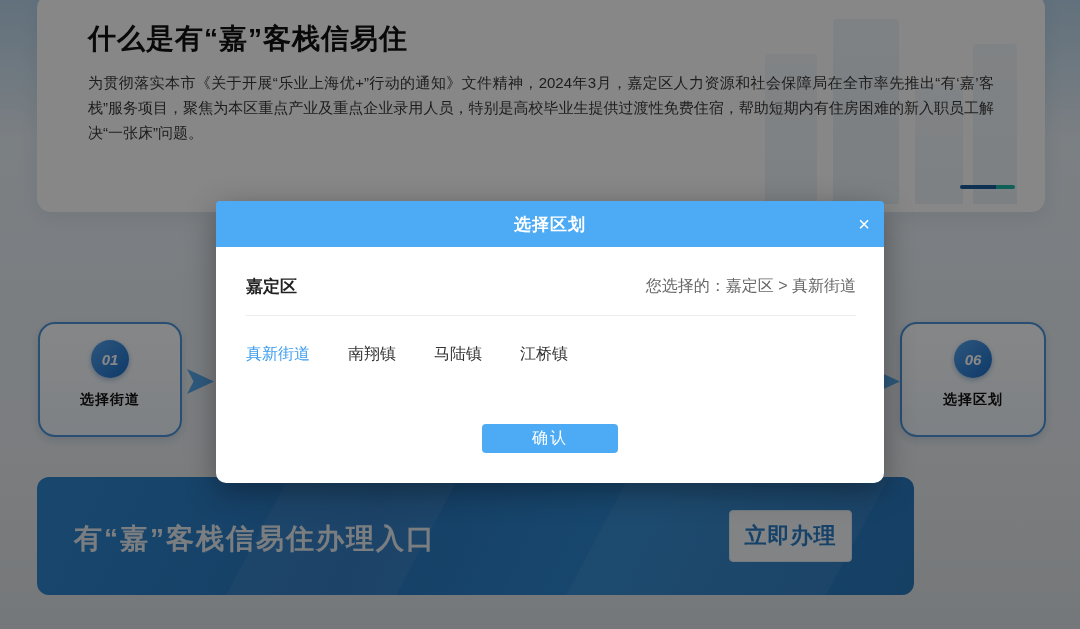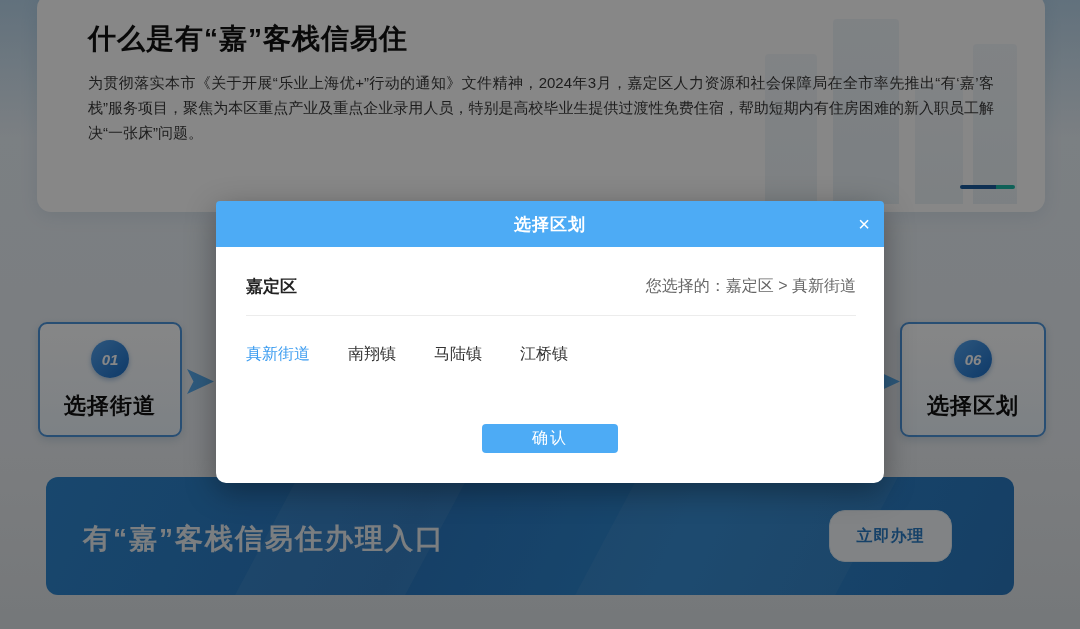--- a/index.html
+++ b/index.html
@@ -31,60 +31,60 @@
   .t2 { left: 78px;  width: 66px; height: 185px; background: linear-gradient(180deg,#e4eef7,#d8e6f1); }
   .t3 { left: 160px; width: 48px; height: 120px; }
   .t4 { left: 218px; width: 44px; height: 160px; background: linear-gradient(180deg,#e8f1f8,#dce9f3); }
   .hero-dash { position: absolute; left: 923px; top: 191px; width: 55px; height: 4px; border-radius: 2px; overflow: hidden; display: flex; }
   .hero-dash .d1 { width: 36px; height: 4px; background: #1c5c9e; }
   .hero-dash .d2 { width: 19px; height: 4px; background: #1eb8a6; }
 
   
   .step-card {
     position: absolute; top: 322px; height: 115px;
-    border: 2px solid #4c94da; border-radius: 9px;
+    border: 2px solid #4c94da; border-radius: 17px;
     background: linear-gradient(180deg, #fdfeff 0%, #ecf4fb 100%);
     box-shadow: 0 3px 8px rgba(40,90,140,0.18);
     display: flex; flex-direction: column; align-items: center;
   }
   .step-card.left  { left: 38px;  width: 144px; }
   .step-card.right { left: 900px; width: 146px; }
   .step-num {
     margin-top: 16px; width: 38px; height: 38px; border-radius: 50%;
     background: linear-gradient(135deg, #55a3ec 0%, #1c6ec6 100%);
     color: #fff; font-weight: 700; font-style: italic; font-size: 15px;
     display: flex; align-items: center; justify-content: center;
     box-shadow: 0 2px 5px rgba(20,90,160,0.35);
   }
-  .step-label { margin-top: 13px; font-size: 22px; font-weight: 700; color: #111; letter-spacing: 1px; }
+  .step-label { margin-top: 13px; font-size: 14px; font-weight: 700; color: #111; letter-spacing: 1px; }
   .arrow {
     position: absolute; width: 27px; height: 25px; background: #58aaec;
     clip-path: polygon(0 0, 100% 50%, 0 100%, 24% 50%);
   }
   .arrow.a1 { left: 187px; top: 369px; }
   .arrow.a2 { left: 873px; top: 369px; }
 
   
   .banner {
-    position: absolute; left: 46px; top: 477px; width: 968px; height: 118px;
+    position: absolute; left: 37px; top: 477px; width: 877px; height: 118px;
     border-radius: 12px; overflow: hidden;
     background: linear-gradient(115deg, #2f86cf 0%, #2a78c0 38%, #2e87d0 66%, #2a77bd 100%);
     padding-left: 48px;
   }
   .streak { position: absolute; background: rgba(255,255,255,0.06); transform: skewX(-28deg); }
   .s1 { left: 220px; top: -20px; width: 170px; height: 160px; }
   .s2 { left: 560px; top: -20px; width: 260px; height: 160px; background: rgba(255,255,255,0.05); }
   .banner-title {
     position: absolute; left: 37px; top: 43px;
     font-size: 28px; font-weight: 800; color: #e9eef2; letter-spacing: 2px;
   }
   .banner-btn {
     position: absolute; right: 62px; top: 33px; width: 123px; height: 52px;
-    background: #f3f8fc; border: 1px solid #dce9f3; border-radius: 16px;
-    color: #2b7cc4; font-size: 16px; font-weight: 700; letter-spacing: 1px;
+    background: #f3f8fc; border: 1px solid #dce9f3; border-radius: 4px;
+    color: #2b7cc4; font-size: 22px; font-weight: 700; letter-spacing: 1px;
     display: flex; align-items: center; justify-content: center; cursor: pointer;
   }
 
   
   .overlay { position: absolute; left: 0; top: 0; width: 1080px; height: 629px; background: rgba(0,0,0,0.47); z-index: 10; }
   .modal {
     position: absolute; left: 216px; top: 201px; width: 668px; height: 282px;
     background: #fff; border-radius: 10px; z-index: 20;
     box-shadow: 0 8px 30px rgba(0,0,0,0.35);
   }

